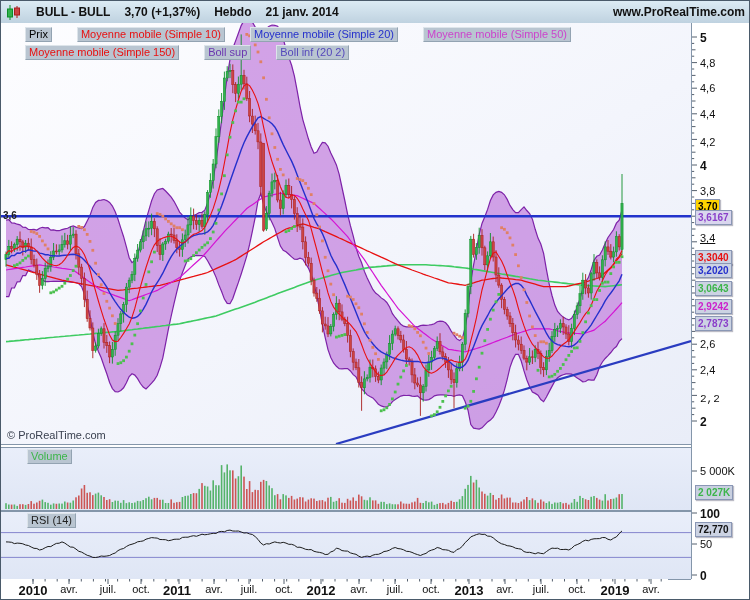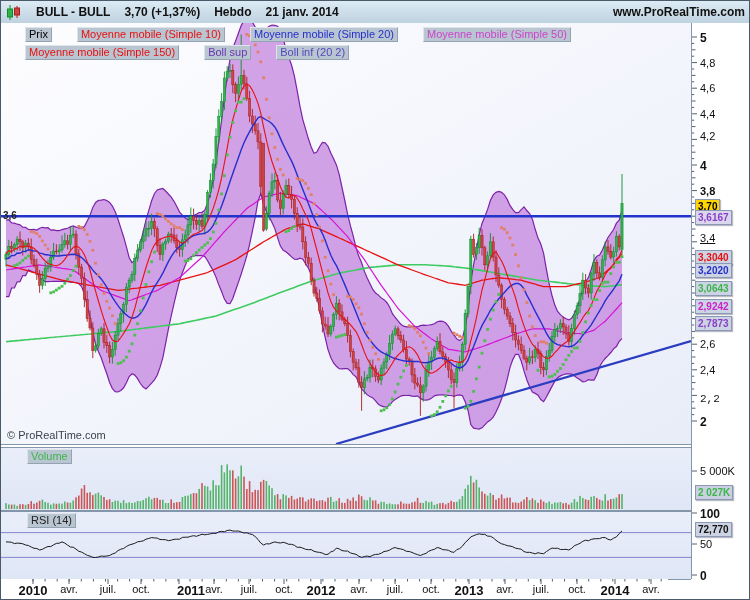--- a/index.html
+++ b/index.html
@@ -1039,23 +1039,23 @@
         <line x1="0" y1="14.0" x2="5" y2="14.0" stroke="#55606e" stroke-width="1"></line>
         <line x1="0" y1="448" x2="5" y2="448" stroke="#55606e"></line>
         <line x1="0" y1="490.0" x2="5" y2="490.0" stroke="#55606e"></line>
         <line x1="0" y1="521.0" x2="5" y2="521.0" stroke="#55606e"></line>
         <line x1="0" y1="552.0" x2="5" y2="552.0" stroke="#55606e"></line>
       </svg>
       <div class="axlabel big" style="top: 14px;">5</div>
       <div class="axlabel" style="top: 39.6px;">4,8</div>
       <div class="axlabel" style="top: 65.2px;">4,6</div>
       <div class="axlabel" style="top: 90.8px;">4,4</div>
-      <div class="axlabel" style="top: 113px;">4,2</div>
+      <div class="axlabel" style="top: 119px;">4,2</div>
       <div class="axlabel big" style="top: 142px;">4</div>
-      <div class="axlabel" style="top: 167.6px; font-weight: bold;">3,8</div>
+      <div class="axlabel" style="top: 167.6px;">3,8</div>
       <div class="axlabel" style="top: 215px; text-decoration: underline;">3,4</div>
       <div class="axlabel" style="top: 321.2px;">2,6</div>
       <div class="axlabel" style="top: 346.8px;">2,4</div>
       <div class="axlabel" style="top: 376px; font-family: Liberation Mono, monospace;">2,2</div>
       <div class="axlabel big" style="top: 398px;">2</div>
       <div class="achip" style="top: 184.4px; color: rgb(0, 0, 0); background: rgb(255, 212, 0);">3,70</div>
       <div class="achip" style="top: 195.062px; color: rgb(138, 63, 201); background: rgb(217, 214, 238);">3,6167</div>
       <div class="achip" style="top: 235.088px; color: rgb(232, 16, 16); background: rgb(204, 211, 227);">3,3040</div>
       <div class="achip" style="top: 248.144px; color: rgb(37, 48, 204); background: rgb(204, 211, 227);">3,2020</div>
       <div class="achip" style="top: 265.77px; color: rgb(60, 181, 74); background: rgb(204, 211, 227);">3,0643</div>
@@ -1139,29 +1139,29 @@
         <line x1="504" y1="0" x2="504" y2="5" stroke="#55606e"></line>
         <line x1="540" y1="0" x2="540" y2="5" stroke="#55606e"></line>
         <line x1="576" y1="0" x2="576" y2="5" stroke="#55606e"></line>
         <line x1="614" y1="0" x2="614" y2="5" stroke="#55606e"></line>
         <line x1="650" y1="0" x2="650" y2="5" stroke="#55606e"></line>
       </svg>
       <div class="dlabel yr" style="left: 32px;">2010</div>
       <div class="dlabel" style="left: 68px;">avr.</div>
       <div class="dlabel" style="left: 107px;">juil.</div>
       <div class="dlabel" style="left: 140px;">oct.</div>
-      <div class="dlabel yr" style="left: 190px;">2011</div>
+      <div class="dlabel yr" style="left: 176px;">2011</div>
       <div class="dlabel" style="left: 213px;">avr.</div>
       <div class="dlabel" style="left: 248px;">juil.</div>
       <div class="dlabel" style="left: 283px;">oct.</div>
       <div class="dlabel yr" style="left: 320px;">2012</div>
       <div class="dlabel" style="left: 358px;">avr.</div>
       <div class="dlabel" style="left: 394px;">juil.</div>
       <div class="dlabel" style="left: 430px;">oct.</div>
       <div class="dlabel yr" style="left: 468px;">2013</div>
       <div class="dlabel" style="left: 504px;">avr.</div>
       <div class="dlabel" style="left: 540px;">juil.</div>
       <div class="dlabel" style="left: 576px;">oct.</div>
-      <div class="dlabel yr" style="left: 614px;">2014</div>
+      <div class="dlabel yr" style="left: 614px;">2019</div>
       <div class="dlabel" style="left: 650px;">avr.</div>
     </div>
 
 </div>
 
 </body></html>

